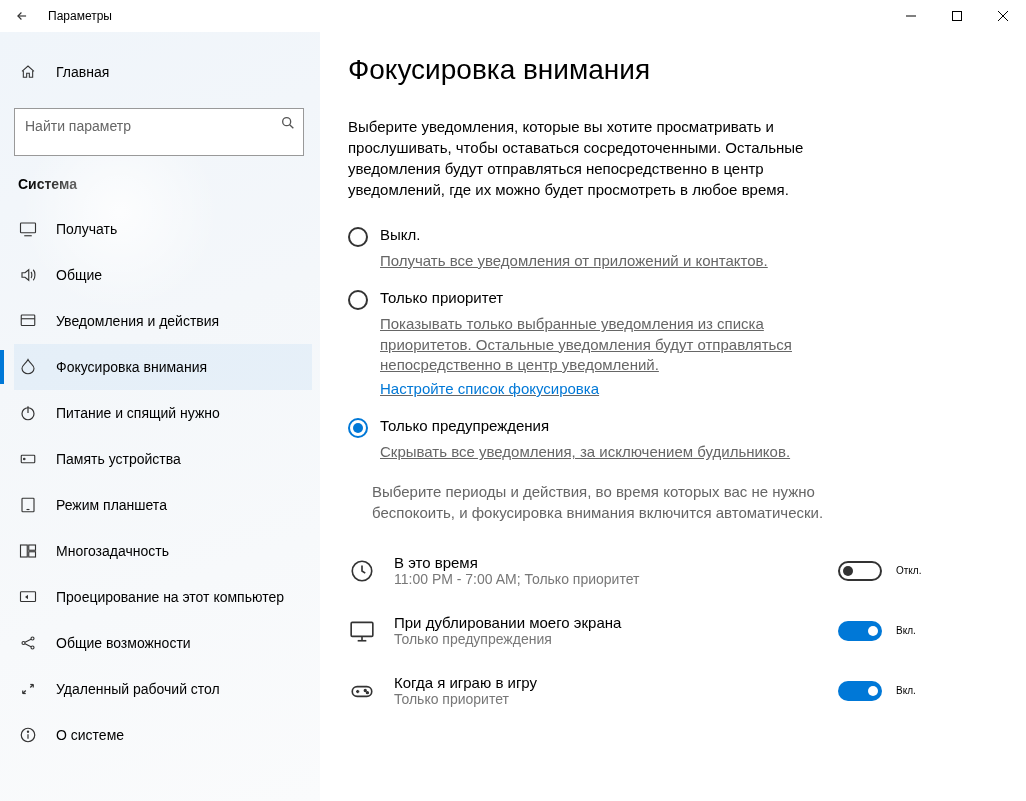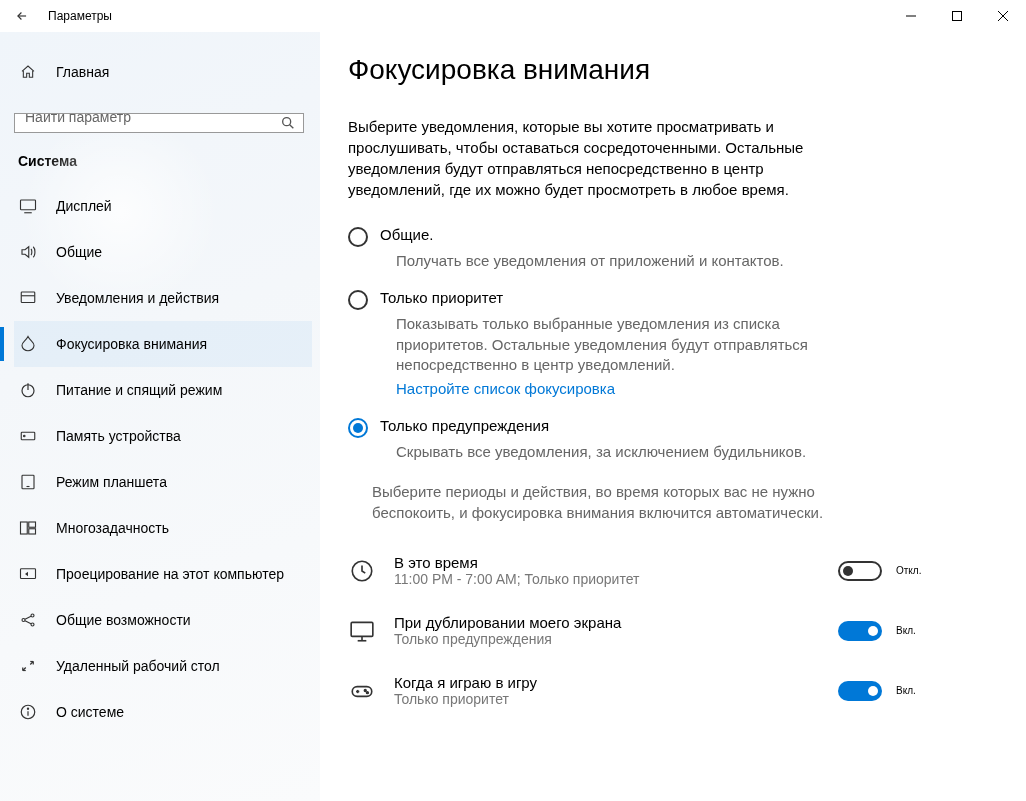--- a/index.html
+++ b/index.html
@@ -10,38 +10,38 @@
   .titlebar .winbtns { margin-left:auto; display:flex; }
   .winbtn { width:46px; height:32px; display:flex; align-items:center; justify-content:center; }
   .winbtn svg { width:10px; height:10px; }
   .body-area { display:flex; height:769px; }
   .sidebar { width:320px; padding:20px 8px 0 14px; background:linear-gradient(160deg,#f0f5fa 0%,#f4f7fa 40%,#fafbfc 100%); position:relative;}
   .sidebar::before{content:"";position:absolute;top:80px;left:20px;width:200px;height:200px;background:radial-gradient(circle,rgba(255,255,255,0.8) 0%,rgba(255,255,255,0) 70%);pointer-events:none;}
   .home { display:flex; align-items:center; height:40px; padding-left:4px; margin-bottom:16px;}
   .home .icon { width:20px; display:flex; justify-content:center;}
   .home .lbl { font-size:14px; margin-left:18px; }
   .search { position:relative; margin-bottom:20px; width:290px;}
-  .search input { width:100%; height:20px; border:1px solid #999; background:#fff; padding:0 34px 12px 10px; font-size:14px; outline:none;}
+  .search input { width:100%; height:48px; border:1px solid #999; background:#fff; padding:0 34px 12px 10px; font-size:14px; outline:none;}
   .search input::placeholder{color:#666;}
   .search .sicon { position:absolute; right:8px; top:7px; color:#555;}
   .group-title { font-size:14px; font-weight:600; margin-left:4px; margin-bottom:14px;}
   .nav-item { display:flex; align-items:center; height:46px; padding-left:4px; font-size:14px; cursor:pointer; position:relative;}
   .nav-item .icon { width:20px; display:flex; justify-content:center; color:#333;}
   .nav-item .lbl { margin-left:18px; }
   .nav-item.active { background:rgba(0,120,215,0.06);}
   .nav-item.active::before { content:""; position:absolute; left:-14px; top:6px; bottom:6px; width:4px; background:#0078d7;}
   .main { flex:1; padding:22px 80px 0 28px; overflow:hidden;}
   .h1 { font-size:28px; font-weight:400; margin-bottom:30px;}
   .desc { font-size:15px; color:#000; line-height:1.4; max-width:480px; margin-bottom:26px;}
   .radio { display:flex; align-items:flex-start; margin-bottom:4px; cursor:pointer;}
   .radio-circle { width:20px; height:20px; border:2px solid #333; border-radius:50%; margin-right:12px; margin-top:1px; flex-shrink:0; display:flex; align-items:center; justify-content:center;}
   .radio.selected .radio-circle { border-color:#0078d7;}
   .radio.selected .radio-circle::after { content:""; width:10px; height:10px; background:#0078d7; border-radius:50%;}
   .radio .rlabel { font-size:15px;}
-  .radio-sub { font-size:15px; color:#666; margin-left:48px; max-width:440px; margin-bottom:18px; line-height:1.35;}
+  .radio-sub { font-size:15px; color:#666; margin-left:32px; max-width:440px; margin-bottom:18px; line-height:1.35;text-decoration:underline;}
   .radio-sub .link { color:#0078d7; display:block; margin-top:4px;}
   .h2 { font-size:20px; font-weight:400; margin-top:10px; margin-bottom:14px;}
   .desc2 { font-size:15px; color:#666; max-width:480px; line-height:1.4; margin-bottom:22px;margin-left:24px;}
   .rule { display:flex; align-items:center; height:52px; margin-bottom:8px;}
   .rule .ricon { width:28px; height:28px; display:flex; align-items:center; justify-content:center; margin-right:18px; color:#333;}
   .rule .rtxt { flex:1; }
   .rule .rtitle { font-size:15px;}
   .rule .rsub { font-size:14px; color:#777;}
   .rule .toggle { width:44px; height:20px; border-radius:10px; position:relative; margin-right:14px; cursor:pointer;}
   .rule .toggle.off { border:2px solid #333; background:#fff;}
@@ -103,21 +103,21 @@
     </div>
     <div class="group-title">Система</div>
 
     <div class="nav-item">
       <span class="icon">
           <svg width="18" height="18" viewBox="0 0 24 24" fill="none" stroke="#333" stroke-width="1.5">
             <rect x="2" y="4" width="20" height="13" rx="1"></rect>
             <line x1="7" y1="21" x2="17" y2="21"></line>
           </svg>
         </span>
-      <span class="lbl">Дисплей</span>
+      <span class="lbl">Получать</span>
     </div>
     <div class="nav-item">
       <span class="icon">
           <svg width="18" height="18" viewBox="0 0 24 24" fill="none" stroke="#333" stroke-width="1.5">
             <path d="M4 9v6h4l5 4V5l-5 4H4z"></path>
             <path d="M16 8c1.5 1.5 1.5 6.5 0 8"></path>
             <path d="M19 5c3 3 3 11 0 14"></path>
           </svg>
         </span>
       <span class="lbl">Общие</span>
@@ -139,21 +139,21 @@
         </span>
       <span class="lbl">Фокусировка внимания</span>
     </div>
     <div class="nav-item">
       <span class="icon">
           <svg width="18" height="18" viewBox="0 0 24 24" fill="none" stroke="#333" stroke-width="1.6">
             <circle cx="12" cy="13" r="8"></circle>
             <line x1="12" y1="3" x2="12" y2="12"></line>
           </svg>
         </span>
-      <span class="lbl">Питание и спящий режим</span>
+      <span class="lbl">Питание и спящий нужно</span>
     </div>
     <div class="nav-item">
       <span class="icon">
           <svg width="18" height="18" viewBox="0 0 24 24" fill="none" stroke="#333" stroke-width="1.5">
             <rect x="3" y="7" width="18" height="10" rx="1"></rect>
             <circle cx="7" cy="12" r="1"></circle>
           </svg>
         </span>
       <span class="lbl">Память устройства</span>
     </div>
@@ -221,21 +221,21 @@
       <span class="lbl">О системе</span>
     </div>
   </div>
 
   <div class="main">
     <div class="h1">Фокусировка внимания</div>
     <div class="desc">Выберите уведомления, которые вы хотите просматривать и прослушивать, чтобы оставаться сосредоточенными. Остальные уведомления будут отправляться непосредственно в центр уведомлений, где их можно будет просмотреть в любое время.</div>
 
     <div class="radio">
       <div class="radio-circle"></div>
-      <div class="rlabel">Общие.</div>
+      <div class="rlabel">Выкл.</div>
     </div>
     <div class="radio-sub">Получать все уведомления от приложений и контактов.</div>
 
     <div class="radio">
       <div class="radio-circle"></div>
       <div class="rlabel">Только приоритет</div>
     </div>
     <div class="radio-sub">
       <span>Показывать только выбранные уведомления из списка приоритетов. Остальные уведомления будут отправляться непосредственно в центр уведомлений.</span>
       <span class="link">Настройте список фокусировка</span>

